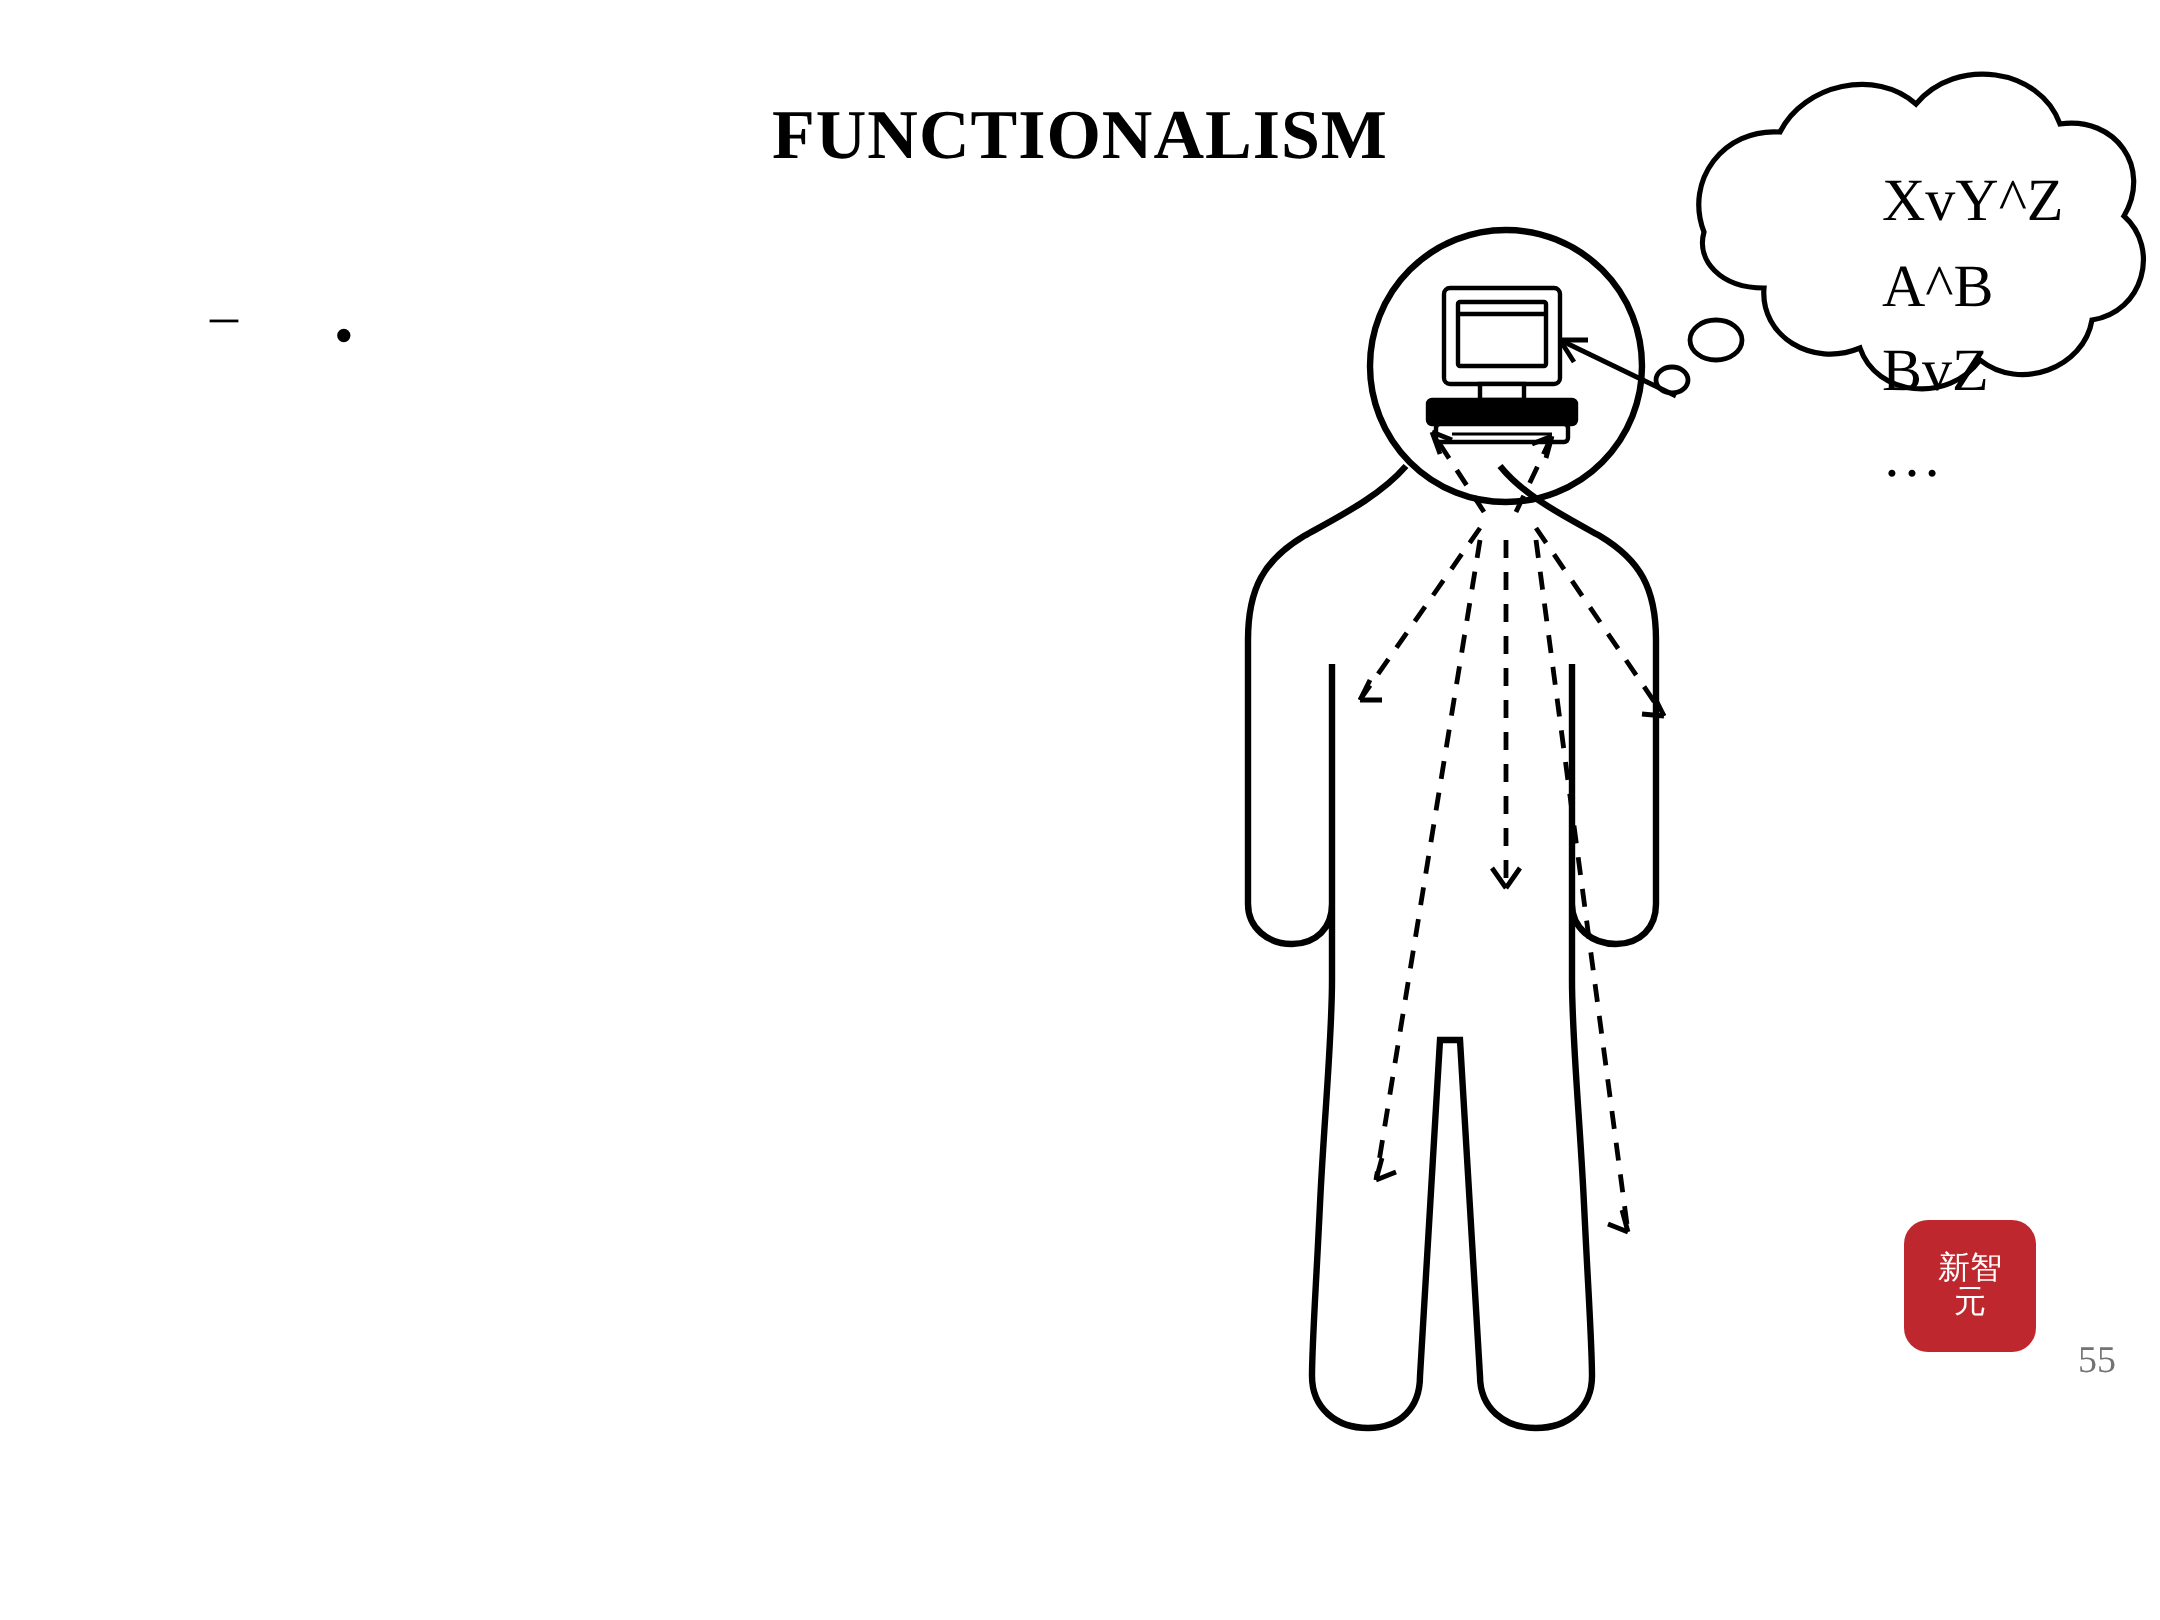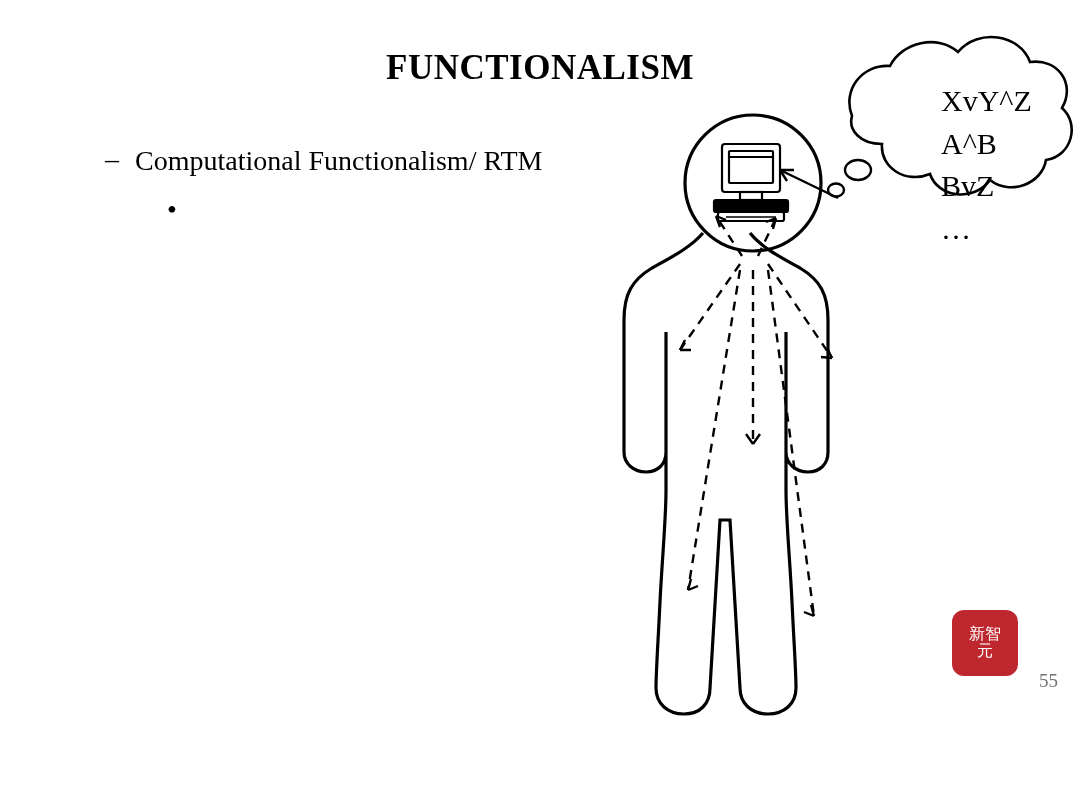--- a/index.html
+++ b/index.html
@@ -113,21 +113,20 @@
 </head>
 <body>
 
 <div class="slide">
 
   <div class="slide-title">FUNCTIONALISM</div>
 
   <div class="bullets">
     <div class="level1">
       <span class="dash">–</span>
-      <span>Computational Functionalism/ RTM</span>
     </div>
     <div class="level2">
       <span class="dot">•</span>
     </div>
   </div>
 
   <div class="figure">
     <svg width="490" height="740" viewBox="0 0 490 740" xmlns="http://www.w3.org/2000/svg">
       <g fill="none" stroke="#000000" stroke-width="3.2">
 

